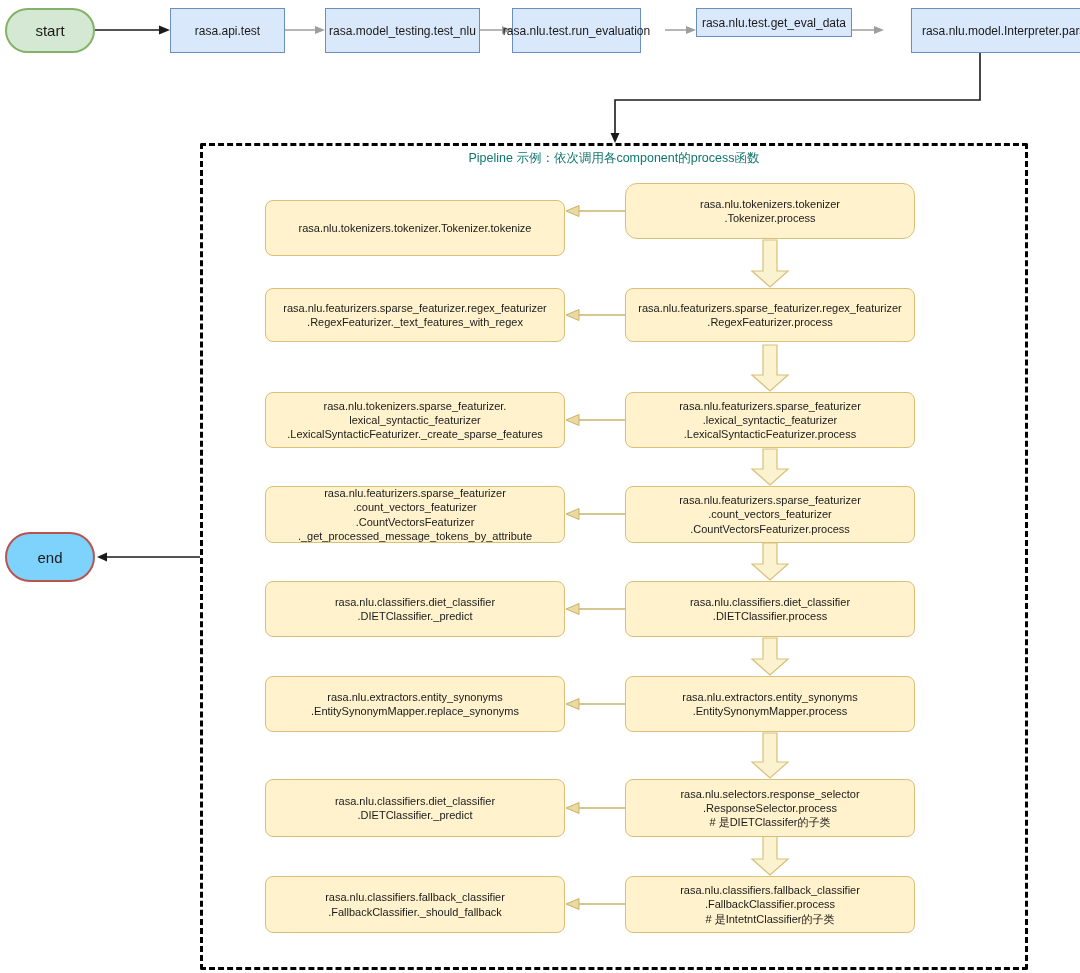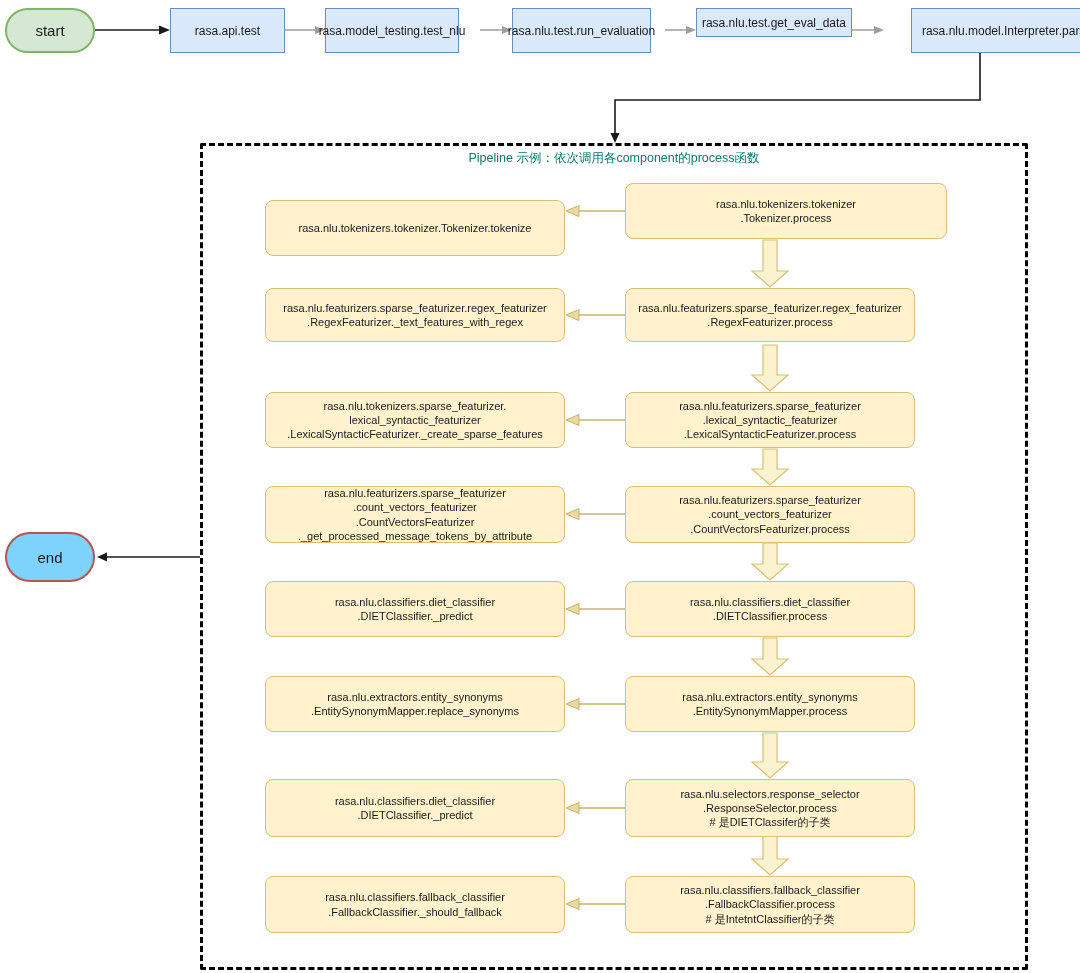--- a/index.html
+++ b/index.html
@@ -111,29 +111,29 @@
     <g>
       <path d="M763,836 L763,859 L752,859 L770,875 L788,859 L777,859 L777,836 Z" fill="#fbf2d0" stroke="#d8c07a" stroke-width="1.2"></path>
     </g>
   </svg>
 
   <div class="pipeline-box"></div>
   <div class="pipeline-title">Pipeline 示例：依次调用各component的process函数</div>
 
   <div class="node terminal start" style="left:5px;top:8px;width:90px;height:45px;">start</div>
   <div class="node step" style="left:170px;top:8px;width:115px;height:45px;">rasa.api.test</div>
-  <div class="node step" style="left:325px;top:8px;width:134px;height:45px;">rasa.model_testing.test_nlu</div>
-  <div class="node step" style="left:512px;top:8px;width:139px;height:45px;">rasa.nlu.test.run_evaluation</div>
+  <div class="node step" style="left:325px;top:8px;width:155px;height:45px;">rasa.model_testing.test_nlu</div>
+  <div class="node step" style="left:512px;top:8px;width:129px;height:45px;">rasa.nlu.test.run_evaluation</div>
   <div class="node step" style="left:696px;top:8px;width:156px;height:29px;">rasa.nlu.test.get_eval_data</div>
   <div class="node step" style="left:884px;top:8px;width:192px;height:45px;margin-left:27px;">rasa.nlu.model.Interpreter.parse</div>
 
   <div class="node terminal end" style="left:5px;top:532px;width:90px;height:50px;">end</div>
 
   <div class="node ybox" style="left:265px;top:183px;width:300px;height:56px;margin-top:17px;">rasa.nlu.tokenizers.tokenizer.Tokenizer.tokenize</div>
-  <div class="node ybox" style="left:625px;top:183px;width:322px;height:56px;">rasa.nlu.tokenizers.tokenizer
+  <div class="node ybox" style="left:625px;top:183px;width:290px;height:56px;border-radius:12px;">rasa.nlu.tokenizers.tokenizer
 .Tokenizer.process</div>
 
   <div class="node ybox" style="left:265px;top:288px;width:300px;height:54px;">rasa.nlu.featurizers.sparse_featurizer.regex_featurizer
 .RegexFeaturizer._text_features_with_regex</div>
   <div class="node ybox" style="left:625px;top:288px;width:290px;height:54px;">rasa.nlu.featurizers.sparse_featurizer.regex_featurizer
 .RegexFeaturizer.process</div>
 
   <div class="node ybox" style="left:265px;top:392px;width:300px;height:56px;">rasa.nlu.tokenizers.sparse_featurizer.
 lexical_syntactic_featurizer
 .LexicalSyntacticFeaturizer._create_sparse_features</div>

